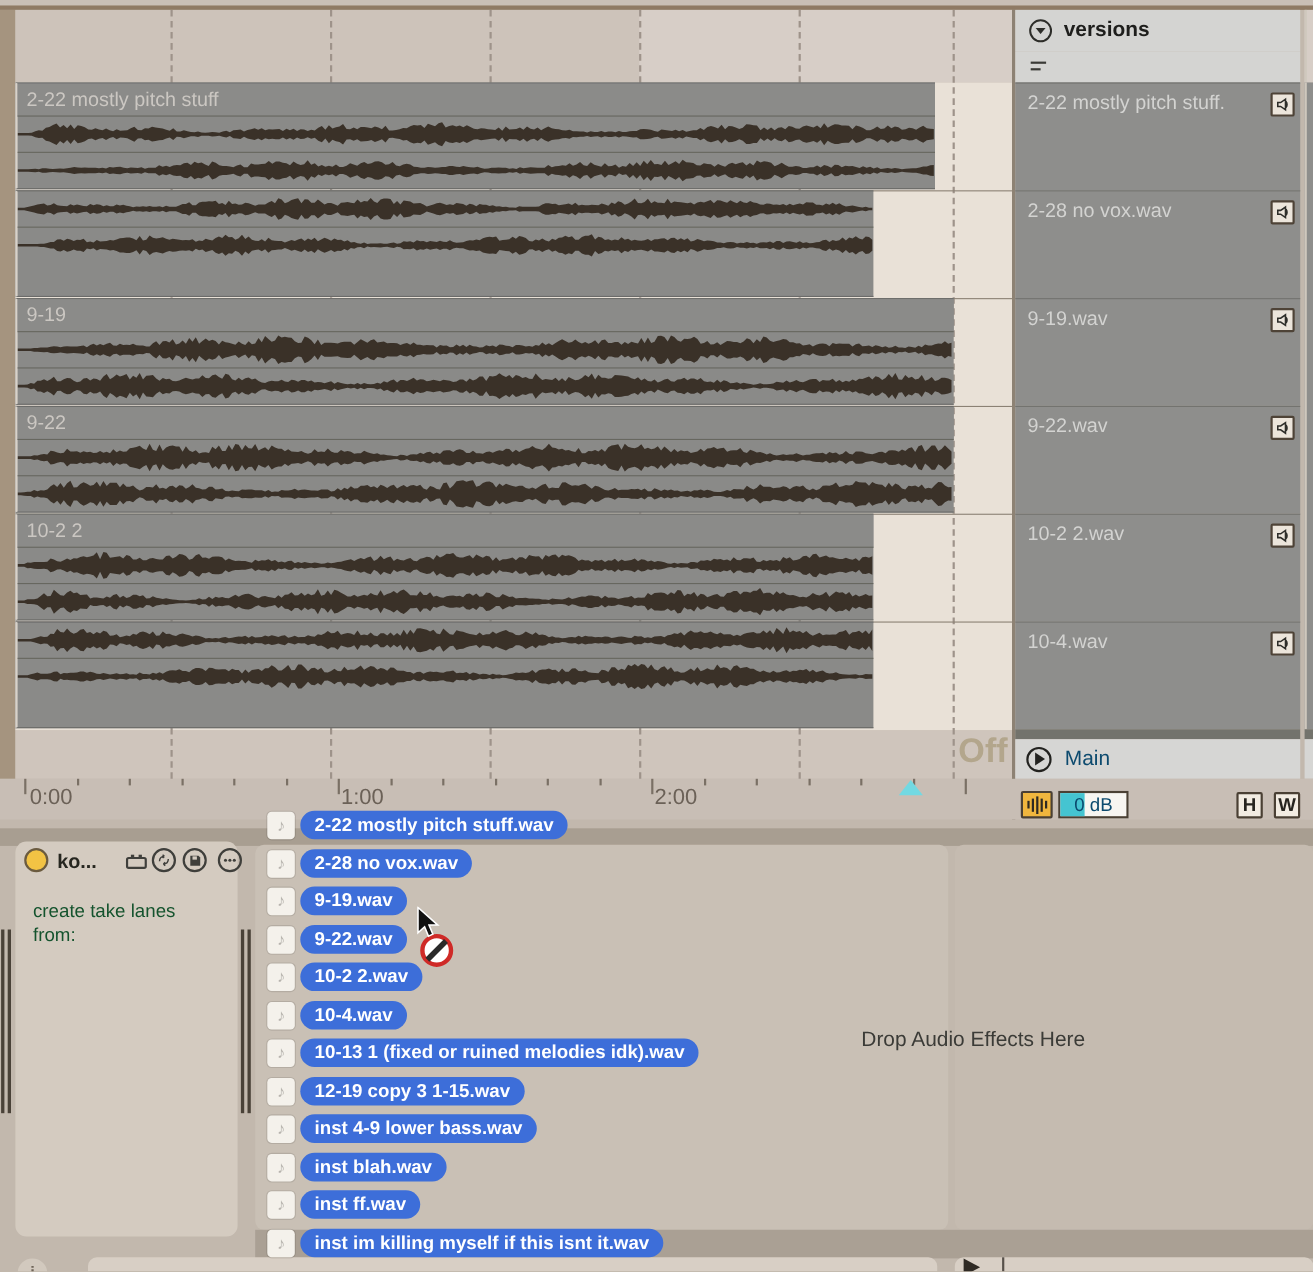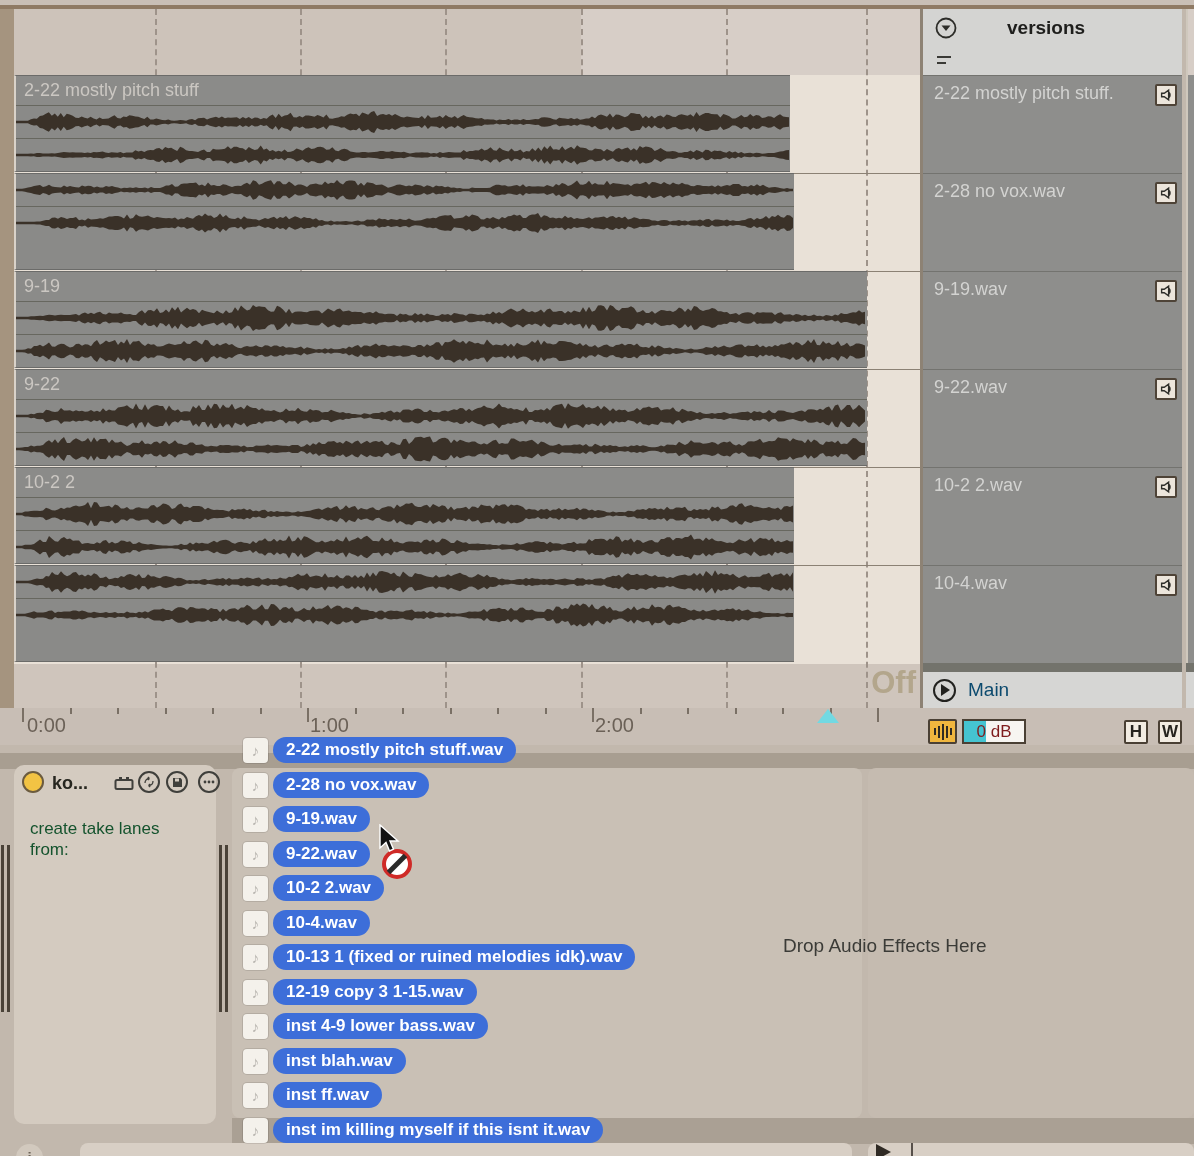--- a/index.html
+++ b/index.html
@@ -19,21 +19,21 @@
   .rowsep{left:14px;width:906px;height:1px;background:#8b8174;z-index:2;}
   .clip{left:14px;height:97px;background:#8a8a88;border-top:1px solid #6b6b69;border-bottom:1px solid #6b6b69;border-left:2px solid #d9d2c9;z-index:3;box-sizing:border-box;}
   .clip-title{height:29px;line-height:29px;padding-left:8px;background:#8b8b89;border-bottom:1px solid #67675f;
               color:#cbc7c2;font-size:18px;font-weight:500;white-space:nowrap;overflow:hidden;}
   .lane{height:32px;border-bottom:1px solid #67675f;position:relative;}
   .lane:last-child{border-bottom:none;}
   .wave{position:absolute;left:0;top:0;width:100%;height:100%;display:block;}
   
   .panel-border{left:920px;top:9px;width:3px;height:736px;background:#8d8274;}
   .vpanel{left:923px;width:259px;}
-  .vheader{top:9px;height:38px;background:#d4d4d2;display:flex;align-items:center;gap:40px;}
+  .vheader{top:9px;height:38px;background:#d4d4d2;display:flex;align-items:center;}
   .vheader .txt{font-size:19px;font-weight:bold;color:#1e1e1c;margin-left:10px;}
   .vsub{top:47px;height:28px;background:#d4d4d2;border-bottom:1px solid #a9a9a5;}
   .autoglyph{position:absolute;left:14px;top:9px;width:14px;height:8px;}
   .autoglyph i{position:absolute;background:#3a3a36;height:2px;}
   .vrow{background:#8e8e8c;height:98px;border-top:1px solid #73736f;box-sizing:border-box;}
   .vrow .nm{position:absolute;left:11px;top:7px;font-size:18px;color:#d3d3d1;white-space:nowrap;max-width:210px;overflow:hidden;}
   .spk-btn{position:absolute;right:5px;top:8px;width:22px;height:22px;background:#ece5db;border:2px solid #4e4337;border-radius:2px;box-sizing:border-box;display:flex;align-items:center;justify-content:center;}
   .vdark{top:663px;height:9px;background:#73736c;}
   .vmain{top:672px;height:36px;background:#d6d6d4;display:flex;align-items:center;}
   .vmain .txt{font-size:19px;font-weight:normal;color:#0c4a6e;margin-left:12px;}
@@ -43,21 +43,21 @@
   .sliver div{width:8px;}
   
   .ruler{left:0;top:708px;width:1194px;height:37px;background:#c8beb5;}
   .tick{position:absolute;top:0;width:2px;background:#7a7065;}
   .rlabel{position:absolute;top:6px;font-size:20px;color:#6b6157;}
   .cyantri{left:817px;top:709px;width:0;height:0;border-left:11px solid transparent;border-right:11px solid transparent;border-bottom:14px solid #72d9e2;z-index:4;}
   .orange-btn{left:928px;top:719px;width:29px;height:25px;background:#f0b63e;border:2px solid #4a4034;border-radius:2px;box-sizing:border-box;display:flex;align-items:center;justify-content:center;gap:2px;}
   .orange-btn i{display:block;width:2px;background:#2f2a22;}
   .db-field{left:962px;top:719px;width:64px;height:25px;background:#f7f5f1;border:2px solid #4a4034;box-sizing:border-box;}
   .db-cyan{position:absolute;left:0;top:0;width:22px;height:21px;background:#45c4d1;}
-  .db-txt{position:absolute;left:0;top:0;width:100%;height:21px;line-height:21px;text-align:center;font-size:17px;font-weight:500;color:#7f1d1d;}
+  .db-txt{position:absolute;left:0;top:0;width:100%;height:21px;line-height:21px;text-align:center;font-size:17px;font-weight:500;color:#0c4a6e;}
   .hw-btn{top:720px;width:24px;height:24px;background:#f2ece2;border:2px solid #4a4034;box-sizing:border-box;text-align:center;line-height:20px;font-size:17px;font-weight:bold;color:#26241f;border-radius:2px;}
   
   .darkband1{left:0;top:753px;width:1194px;height:16px;background:#a89e91;}
   .pill-panel{left:232px;top:768px;width:630px;height:350px;background:#c9c0b5;border-radius:8px;}
   .fx-panel{left:868px;top:768px;width:326px;height:350px;background:#c5bbb0;border-radius:8px;}
   .device{left:14px;top:765px;width:202px;height:359px;background:#d4cbc0;border-radius:10px;}
   .dev-onoff{position:absolute;left:8px;top:6px;width:22px;height:22px;border-radius:50%;border:2px solid #6b5b3f;box-sizing:border-box;}
   .dev-title{position:absolute;left:38px;top:8px;font-size:18px;font-weight:bold;color:#26261f;}
   .dev-circ{position:absolute;top:6px;width:22px;height:22px;border:2px solid #3f3f3b;border-radius:50%;box-sizing:border-box;display:flex;align-items:center;justify-content:center;}
   .instr{position:absolute;left:16px;top:53px;font-size:17px;color:#14532d;line-height:21px;}
@@ -105,21 +105,21 @@
   <div class="abs gridline" style="left:581px"></div>
   <div class="abs gridline" style="left:726px"></div>
   <div class="abs gridline" style="left:866px"></div>
 
   <div class="abs rowsep" style="top:173px"></div>
   <div class="abs rowsep" style="top:271px"></div>
   <div class="abs rowsep" style="top:369px"></div>
   <div class="abs rowsep" style="top:467px"></div>
   <div class="abs rowsep" style="top:565px"></div>
 
-  <div class="abs clip" style="top:75px;width:776px">
+  <div class="abs clip" style="top:75px;width:836px">
     <div class="clip-title">2-22 mostly pitch stuff</div>
     <div class="lane">
         <svg class="wave" viewBox="0 0 778 32" preserveAspectRatio="none">
           <polygon points="0,14.8 3,14.8 6,14.8 9,14.8 12,14.7 15,13.3 18,12.5 21,12.8 24,10.1 27,9.4 30,7.7 33,6.2 36,9.8 39,7.6 42,10.7 45,7.1 48,11.2 51,7.8 54,8.5 57,9.7 60,11.7 63,12.0 66,10.6 69,11.8 72,12.5 75,10.8 78,12.5 81,13.4 84,11.5 87,12.9 90,12.7 93,12.4 96,10.7 99,9.2 102,12.1 105,12.4 108,10.5 111,10.9 114,9.3 117,9.8 120,10.4 123,10.8 126,12.0 129,12.9 132,10.7 135,13.6 138,13.5 141,12.4 144,13.3 147,14.1 150,14.2 153,13.5 156,14.5 159,14.7 162,14.5 165,14.0 168,14.2 171,14.7 174,13.6 177,12.9 180,14.3 183,12.3 186,12.1 189,11.7 192,13.6 195,12.2 198,11.5 201,10.7 204,12.0 207,10.5 210,12.3 213,11.4 216,11.8 219,11.5 222,11.3 225,13.1 228,11.1 231,12.5 234,11.0 237,13.0 240,11.6 243,11.8 246,13.2 249,11.9 252,12.7 255,10.1 258,8.6 261,12.0 264,7.8 267,10.9 270,9.6 273,8.9 276,6.7 279,11.2 282,11.4 285,10.0 288,11.4 291,9.4 294,9.5 297,9.9 300,10.7 303,9.0 306,10.0 309,11.4 312,8.4 315,12.6 318,12.7 321,12.1 324,11.6 327,10.3 330,10.7 333,8.7 336,7.6 339,8.2 342,7.7 345,10.3 348,6.4 351,7.6 354,8.7 357,6.1 360,5.1 363,9.9 366,8.5 369,7.9 372,8.9 375,8.1 378,9.7 381,7.9 384,9.5 387,11.1 390,11.4 393,10.6 396,10.9 399,11.5 402,11.8 405,12.1 408,10.0 411,12.9 414,9.0 417,11.7 420,11.4 423,11.3 426,9.8 429,11.9 432,9.1 435,11.1 438,11.8 441,9.9 444,12.5 447,10.6 450,9.1 453,10.7 456,11.2 459,11.5 462,12.3 465,12.6 468,11.9 471,13.4 474,13.3 477,13.6 480,13.6 483,14.4 486,13.4 489,13.9 492,14.1 495,13.0 498,14.2 501,13.5 504,13.5 507,14.2 510,13.0 513,14.1 516,13.9 519,13.4 522,13.1 525,13.2 528,11.4 531,11.3 534,11.6 537,12.0 540,13.2 543,13.7 546,11.8 549,12.2 552,12.6 555,13.0 558,11.9 561,13.3 564,12.2 567,13.8 570,13.2 573,12.5 576,12.5 579,10.4 582,12.2 585,9.5 588,8.6 591,9.5 594,10.8 597,7.5 600,11.5 603,8.6 606,8.8 609,9.9 612,11.3 615,10.1 618,7.0 621,7.2 624,7.9 627,8.0 630,12.3 633,9.8 636,12.2 639,9.8 642,12.4 645,10.2 648,9.6 651,11.6 654,8.6 657,9.3 660,10.8 663,11.1 666,9.1 669,8.2 672,8.9 675,9.8 678,8.2 681,10.7 684,6.0 687,10.1 690,8.3 693,7.0 696,7.1 699,8.0 702,8.2 705,8.3 708,11.5 711,8.1 714,8.9 717,10.3 720,12.4 723,12.4 726,11.0 729,9.1 732,11.3 735,10.8 738,8.1 741,10.6 744,9.1 747,9.6 750,11.9 753,11.4 756,10.2 759,10.5 762,11.9 765,9.8 768,8.3 771,10.6 774,11.0 777,11.3 777,20.7 774,21.0 771,21.4 768,23.7 765,22.2 762,20.1 759,21.5 756,21.8 753,20.6 750,20.1 747,22.4 744,22.9 741,21.4 738,23.9 735,21.2 732,20.7 729,22.9 726,21.0 723,19.6 720,19.6 717,21.7 714,23.1 711,23.9 708,20.5 705,23.7 702,23.8 699,24.0 696,24.9 693,25.0 690,23.7 687,21.9 684,26.0 681,21.3 678,23.8 675,22.2 672,23.1 669,23.8 666,22.9 663,20.9 660,21.2 657,22.7 654,23.4 651,20.4 648,22.4 645,21.8 642,19.6 639,22.2 636,19.8 633,22.2 630,19.7 627,24.0 624,24.1 621,24.8 618,25.0 615,21.9 612,20.7 609,22.1 606,23.2 603,23.4 600,20.5 597,24.5 594,21.2 591,22.5 588,23.4 585,22.5 582,19.8 579,21.6 576,19.5 573,19.5 570,18.8 567,18.2 564,19.8 561,18.7 558,20.1 555,19.0 552,19.4 549,19.8 546,20.2 543,18.3 540,18.8 537,20.0 534,20.4 531,20.7 528,20.6 525,18.8 522,18.9 519,18.6 516,18.1 513,17.9 510,19.0 507,17.8 504,18.5 501,18.5 498,17.8 495,19.0 492,17.9 489,18.1 486,18.6 483,17.6 480,18.4 477,18.4 474,18.7 471,18.6 468,20.1 465,19.4 462,19.7 459,20.5 456,20.8 453,21.3 450,22.9 447,21.4 444,19.5 441,22.1 438,20.2 435,20.9 432,22.9 429,20.1 426,22.2 423,20.7 420,20.6 417,20.3 414,23.0 411,19.1 408,22.0 405,19.9 402,20.2 399,20.5 396,21.1 393,21.4 390,20.6 387,20.9 384,22.5 381,24.1 378,22.3 375,23.9 372,23.1 369,24.1 366,23.5 363,22.1 360,26.9 357,25.9 354,23.3 351,24.4 348,25.6 345,21.7 342,24.3 339,23.8 336,24.4 333,23.3 330,21.3 327,21.7 324,20.4 321,19.9 318,19.3 315,19.4 312,23.6 309,20.6 306,22.0 303,23.0 300,21.3 297,22.1 294,22.5 291,22.6 288,20.6 285,22.0 282,20.6 279,20.8 276,25.3 273,23.1 270,22.4 267,21.1 264,24.2 261,20.0 258,23.4 255,21.9 252,19.3 249,20.1 246,18.8 243,20.2 240,20.4 237,19.0 234,21.0 231,19.5 228,20.9 225,18.9 222,20.7 219,20.5 216,20.2 213,20.6 210,19.7 207,21.5 204,20.0 201,21.3 198,20.5 195,19.8 192,18.4 189,20.3 186,19.9 183,19.7 180,17.7 177,19.1 174,18.4 171,17.3 168,17.8 165,18.0 162,17.5 159,17.3 156,17.5 153,18.5 150,17.8 147,17.9 144,18.7 141,19.6 138,18.5 135,18.4 132,21.3 129,19.1 126,20.0 123,21.2 120,21.6 117,22.2 114,22.7 111,21.1 108,21.5 105,19.6 102,19.9 99,22.8 96,21.3 93,19.6 90,19.3 87,19.1 84,20.5 81,18.6 78,19.5 75,21.2 72,19.5 69,20.2 66,21.4 63,20.0 60,20.3 57,22.3 54,23.5 51,24.2 48,20.8 45,24.9 42,21.3 39,24.4 36,22.2 33,25.8 30,24.3 27,22.6 24,21.9 21,19.2 18,19.5 15,18.7 12,17.3 9,17.2 6,17.2 3,17.2 0,17.2" fill="#3a3128"></polygon>
         </svg>
       </div>
     <div class="lane">
         <svg class="wave" viewBox="0 0 778 32" preserveAspectRatio="none">
           <polygon points="0,14.8 3,14.8 6,14.8 9,14.8 12,14.7 15,14.4 18,14.8 21,14.0 24,14.0 27,14.4 30,14.6 33,14.4 36,14.2 39,14.5 42,14.0 45,13.6 48,12.9 51,13.3 54,13.6 57,13.3 60,13.6 63,13.5 66,13.6 69,13.9 72,13.5 75,14.1 78,12.9 81,13.2 84,12.9 87,12.5 90,13.6 93,14.0 96,13.2 99,13.4 102,13.7 105,13.0 108,14.3 111,13.5 114,13.4 117,13.6 120,11.3 123,12.6 126,11.7 129,12.9 132,11.4 135,11.0 138,11.2 141,9.4 144,8.9 147,11.0 150,8.1 153,9.3 156,8.8 159,10.6 162,12.0 165,7.8 168,9.0 171,11.3 174,11.9 177,12.0 180,12.4 183,13.1 186,11.5 189,10.6 192,13.0 195,13.0 198,9.7 201,10.6 204,10.5 207,10.2 210,9.8 213,7.3 216,9.9 219,7.8 222,7.8 225,9.0 228,9.3 231,11.2 234,7.9 237,9.8 240,11.0 243,10.3 246,6.6 249,10.8 252,9.4 255,12.3 258,11.0 261,12.7 264,11.7 267,12.7 270,10.6 273,12.9 276,12.8 279,11.7 282,9.5 285,10.6 288,11.7 291,9.4 294,8.2 297,10.0 300,9.5 303,7.9 306,7.7 309,8.5 312,10.7 315,10.4 318,8.3 321,11.4 324,12.2 327,10.5 330,9.8 333,10.5 336,12.5 339,12.9 342,13.6 345,13.4 348,12.9 351,13.0 354,13.6 357,13.3 360,12.9 363,12.8 366,12.0 369,11.9 372,12.7 375,12.8 378,12.0 381,12.7 384,13.1 387,13.3 390,12.7 393,13.8 396,14.4 399,14.1 402,13.5 405,13.4 408,13.2 411,13.6 414,13.4 417,14.4 420,13.9 423,14.6 426,13.1 429,13.9 432,13.5 435,13.0 438,13.3 441,13.5 444,13.6 447,13.5 450,11.1 453,13.1 456,12.1 459,12.0 462,11.2 465,11.6 468,9.5 471,11.6 474,10.6 477,8.3 480,11.2 483,11.8 486,8.6 489,10.7 492,11.7 495,12.6 498,9.4 501,12.2 504,11.9 507,10.5 510,13.5 513,12.0 516,12.6 519,9.2 522,12.0 525,8.4 528,11.9 531,7.2 534,10.3 537,6.5 540,10.4 543,10.2 546,11.0 549,7.2 552,11.1 555,9.3 558,7.7 561,10.2 564,6.2 567,8.5 570,8.7 573,9.2 576,11.3 579,11.5 582,9.4 585,10.1 588,10.3 591,12.5 594,10.1 597,11.5 600,12.7 603,10.1 606,9.0 609,10.4 612,9.2 615,8.6 618,11.5 621,9.2 624,11.5 627,6.9 630,8.8 633,7.5 636,8.1 639,9.0 642,12.1 645,10.8 648,8.9 651,11.0 654,12.6 657,12.6 660,11.9 663,12.4 666,13.7 669,13.8 672,13.1 675,13.1 678,11.4 681,13.2 684,11.1 687,12.0 690,13.6 693,10.8 696,11.1 699,13.1 702,11.6 705,12.1 708,11.8 711,12.9 714,13.8 717,12.1 720,13.4 723,12.5 726,14.2 729,13.0 732,14.6 735,14.1 738,13.8 741,14.4 744,13.8 747,14.1 750,14.8 753,14.4 756,14.1 759,13.9 762,13.9 765,13.2 768,12.4 771,12.3 774,11.3 777,10.9 777,21.1 774,20.7 771,19.7 768,19.6 765,18.8 762,18.1 759,18.1 756,17.9 753,17.6 750,17.2 747,17.9 744,18.2 741,17.6 738,18.2 735,17.9 732,17.4 729,19.0 726,17.8 723,19.5 720,18.6 717,19.9 714,18.2 711,19.1 708,20.2 705,19.9 702,20.4 699,18.9 696,20.9 693,21.2 690,18.4 687,20.0 684,20.9 681,18.8 678,20.6 675,18.9 672,18.9 669,18.2 666,18.3 663,19.6 660,20.1 657,19.4 654,19.4 651,21.0 648,23.1 645,21.2 642,19.9 639,23.0 636,23.9 633,24.5 630,23.2 627,25.1 624,20.5 621,22.8 618,20.5 615,23.4 612,22.8 609,21.6 606,23.0 603,21.9 600,19.3 597,20.5 594,21.9 591,19.5 588,21.7 585,21.9 582,22.6 579,20.5 576,20.7 573,22.8 570,23.3 567,23.5 564,25.8 561,21.8 558,24.3 555,22.7 552,20.9 549,24.8 546,21.0 543,21.8 540,21.6 537,25.5 534,21.7 531,24.8 528,20.1 525,23.6 522,20.0 519,22.8 516,19.4 513,20.0 510,18.5 507,21.5 504,20.1 501,19.8 498,22.6 495,19.4 492,20.3 489,21.3 486,23.4 483,20.2 480,20.8 477,23.7 474,21.4 471,20.4 468,22.5 465,20.4 462,20.8 459,20.0 456,19.9 453,18.9 450,20.9 447,18.5 444,18.4 441,18.5 438,18.7 435,19.0 432,18.5 429,18.1 426,18.9 423,17.4 420,18.1 417,17.6 414,18.6 411,18.4 408,18.8 405,18.6 402,18.5 399,17.9 396,17.6 393,18.2 390,19.3 387,18.7 384,18.9 381,19.3 378,20.0 375,19.2 372,19.3 369,20.1 366,20.0 363,19.2 360,19.1 357,18.7 354,18.4 351,19.0 348,19.1 345,18.6 342,18.4 339,19.1 336,19.5 333,21.5 330,22.2 327,21.5 324,19.8 321,20.6 318,23.7 315,21.6 312,21.3 309,23.5 306,24.3 303,24.1 300,22.5 297,22.0 294,23.8 291,22.6 288,20.3 285,21.4 282,22.5 279,20.3 276,19.2 273,19.1 270,21.4 267,19.3 264,20.3 261,19.3 258,21.0 255,19.7 252,22.6 249,21.2 246,25.4 243,21.7 240,21.0 237,22.2 234,24.1 231,20.8 228,22.7 225,23.0 222,24.2 219,24.2 216,22.1 213,24.7 210,22.2 207,21.8 204,21.5 201,21.4 198,22.3 195,19.0 192,19.0 189,21.4 186,20.5 183,18.9 180,19.6 177,20.0 174,20.1 171,20.7 168,23.0 165,24.2 162,20.0 159,21.4 156,23.2 153,22.7 150,23.9 147,21.0 144,23.1 141,22.6 138,20.8 135,21.0 132,20.6 129,19.1 126,20.3 123,19.4 120,20.7 117,18.4 114,18.6 111,18.5 108,17.7 105,19.0 102,18.3 99,18.6 96,18.8 93,18.0 90,18.4 87,19.5 84,19.1 81,18.8 78,19.1 75,17.9 72,18.5 69,18.1 66,18.4 63,18.5 60,18.4 57,18.7 54,18.4 51,18.7 48,19.1 45,18.4 42,18.0 39,17.5 36,17.8 33,17.6 30,17.4 27,17.6 24,18.0 21,18.0 18,17.2 15,17.6 12,17.3 9,17.2 6,17.2 3,17.2 0,17.2" fill="#3a3128"></polygon>
         </svg>

